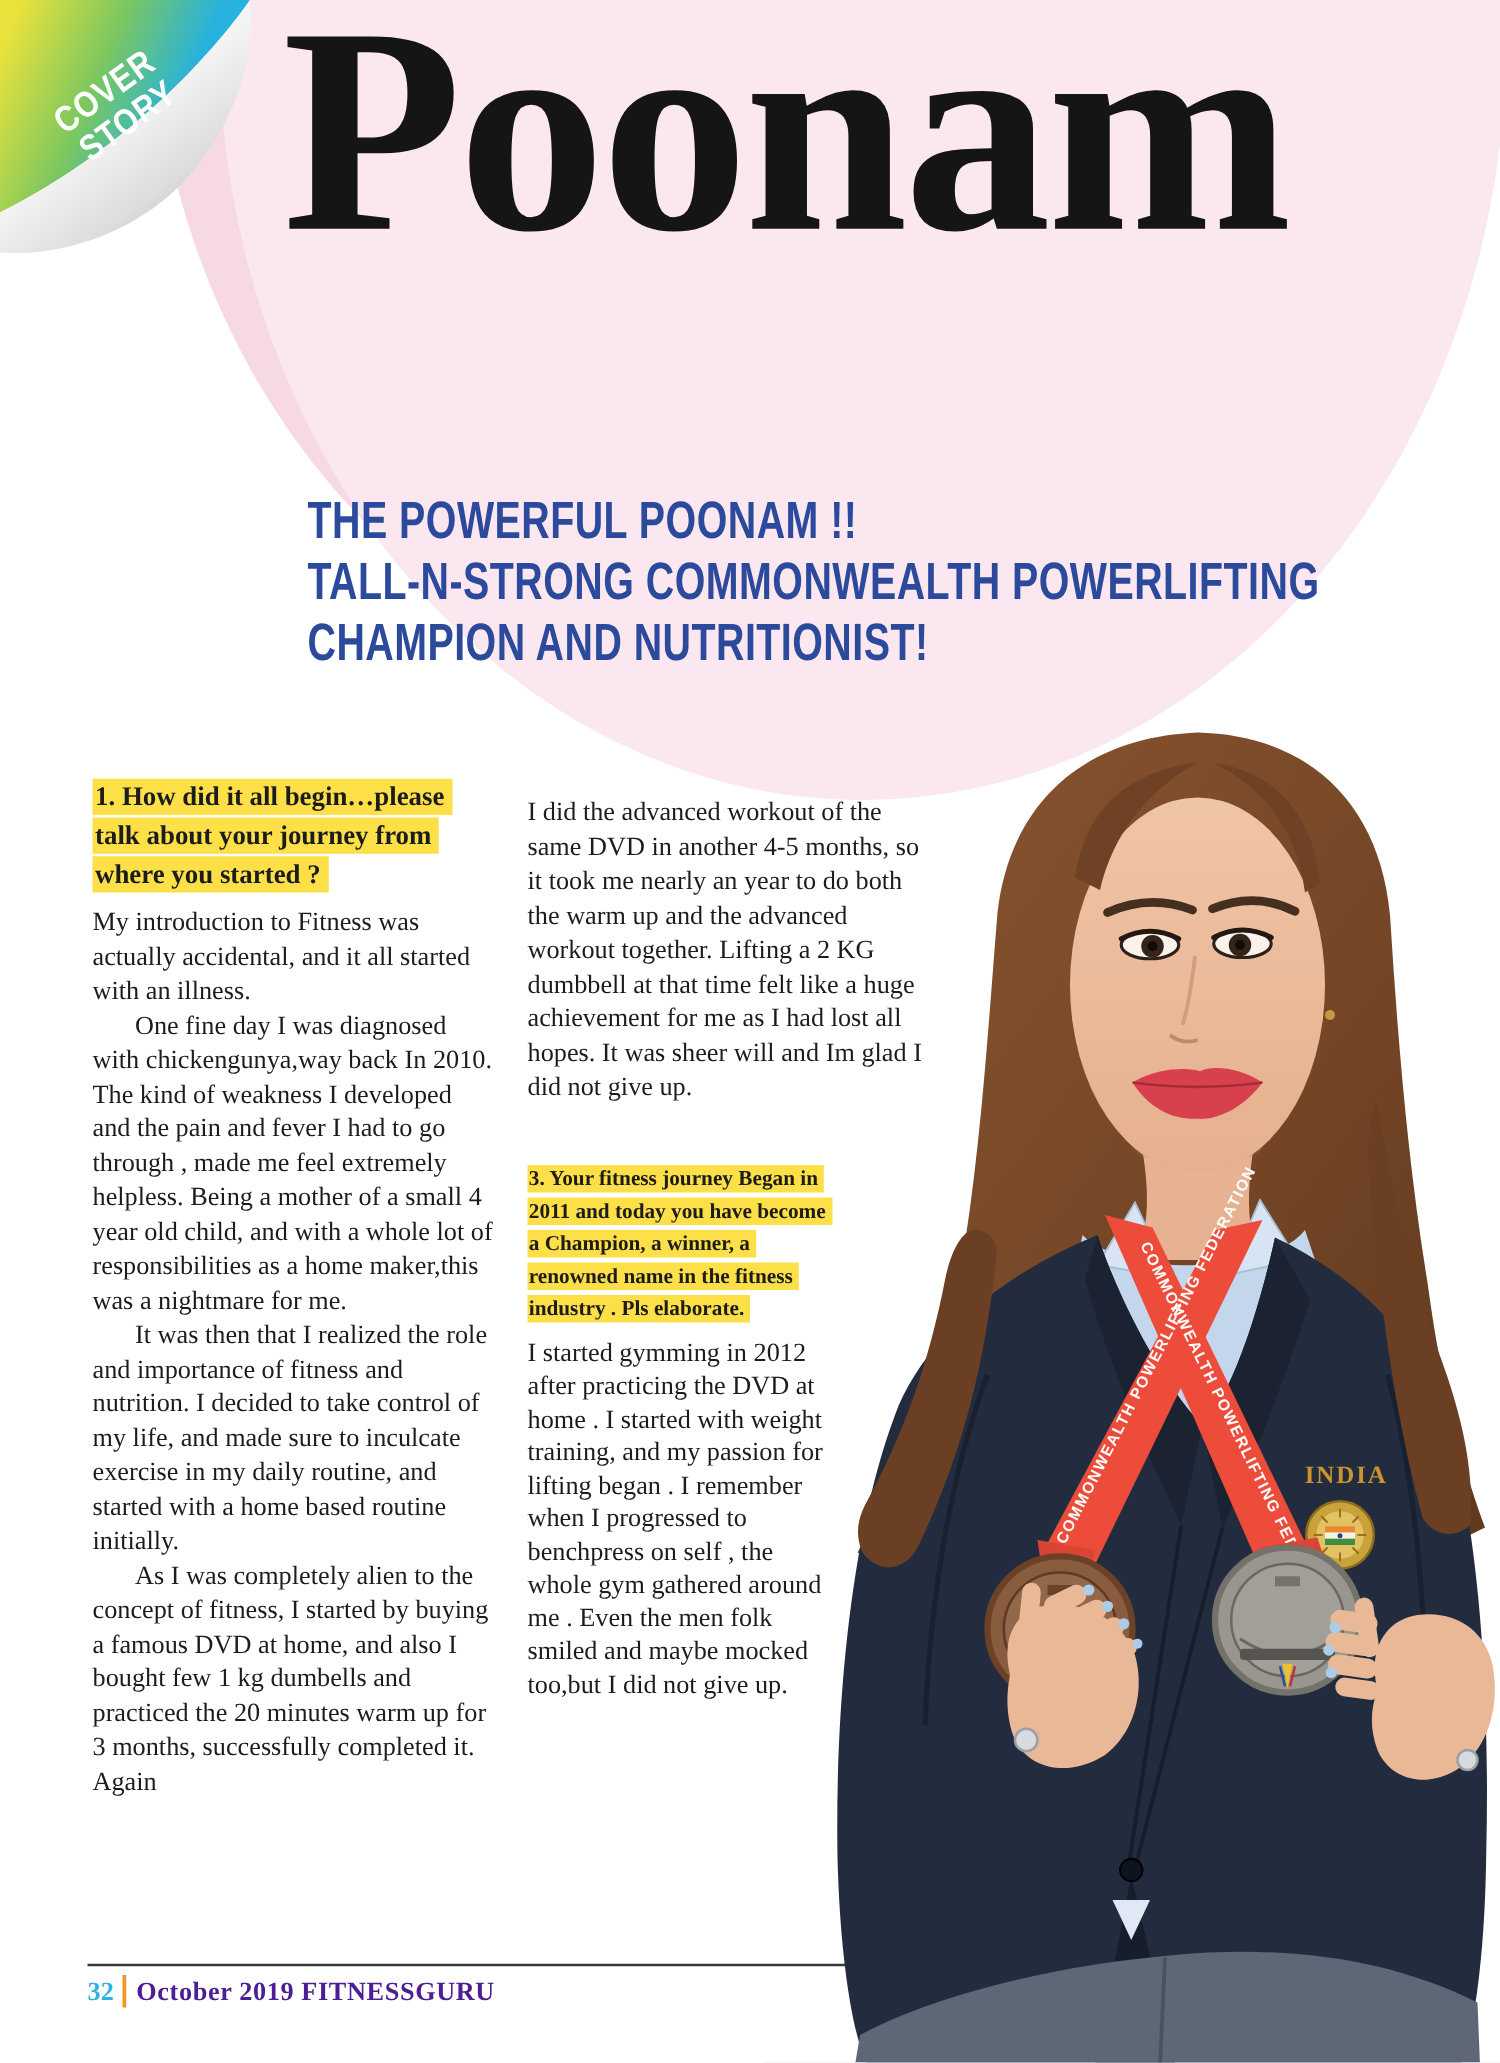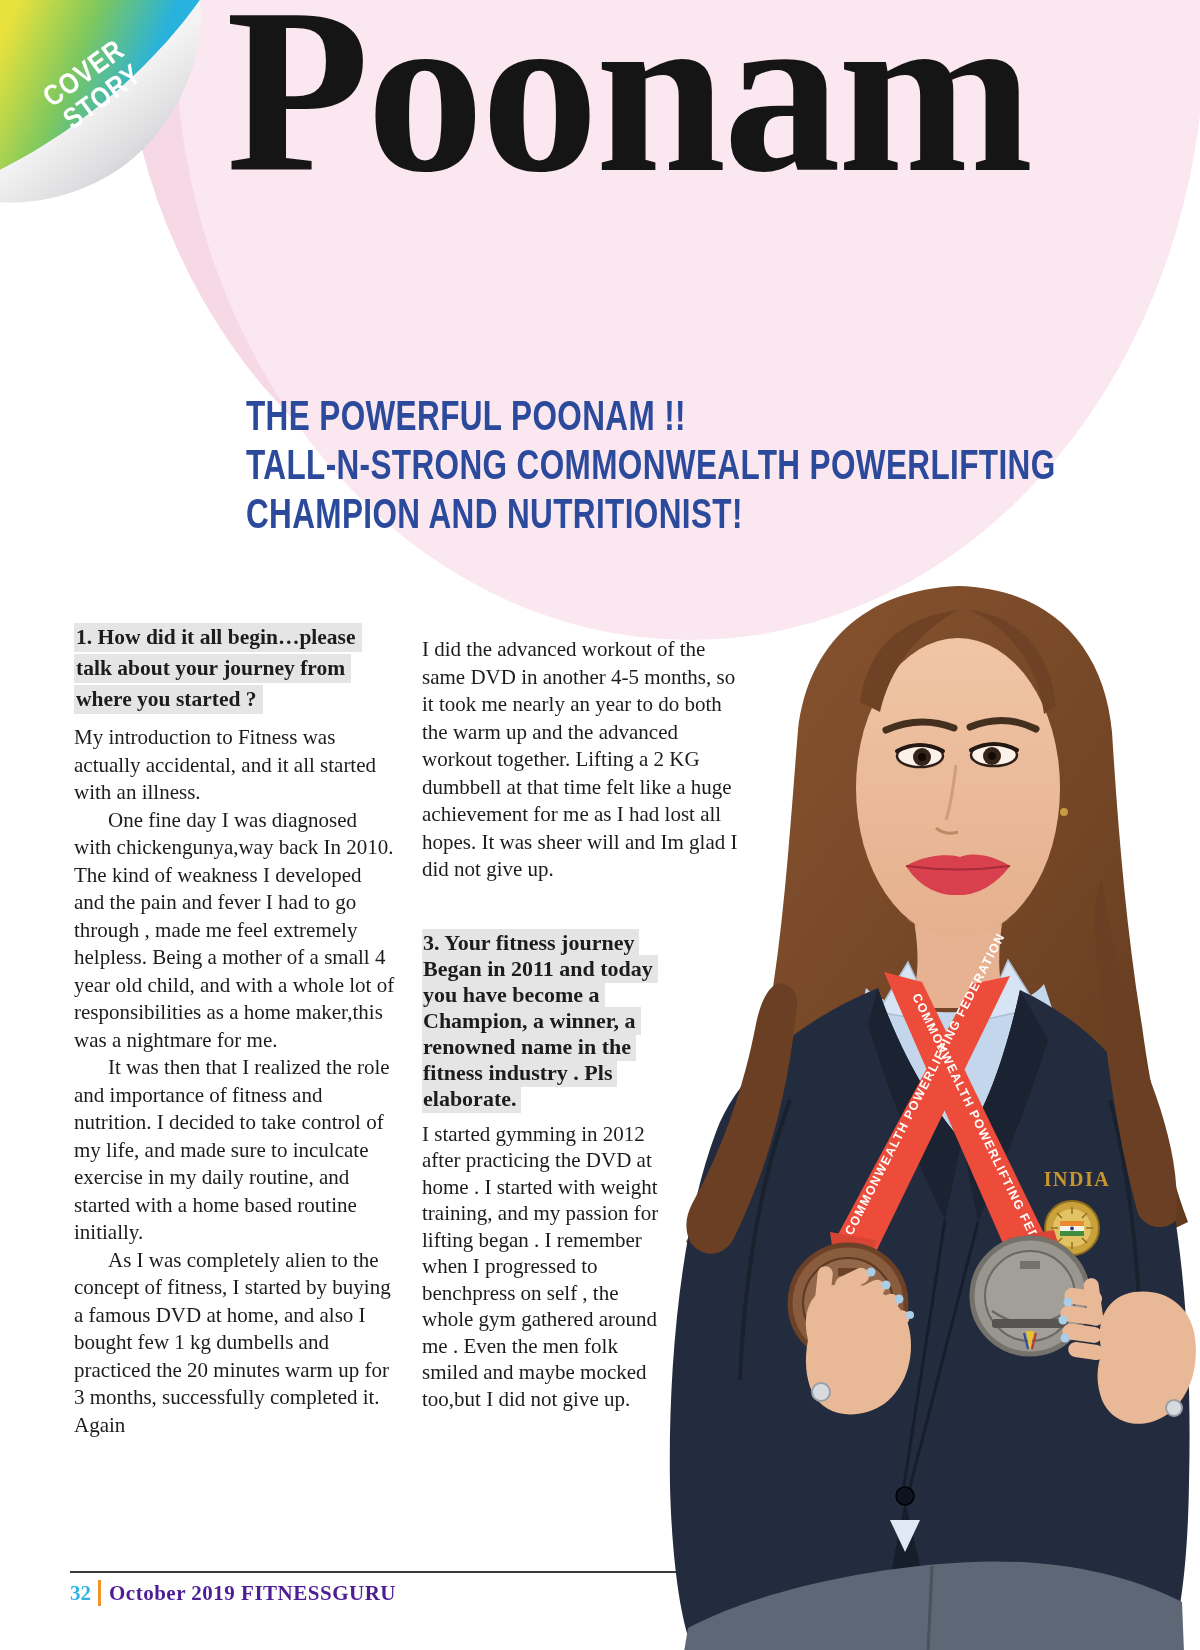--- a/index.html
+++ b/index.html
@@ -8,39 +8,39 @@
     font-family:"Liberation Serif",serif;color:#1c1c1c;
   }
   
   .pink-b{position:absolute;left:120px;top:-600px;width:1000px;height:1160px;border-radius:50%;
     background:#f7d9e6;z-index:0;}
   .pink-a{position:absolute;left:175px;top:-580px;width:1030px;height:1220px;border-radius:50%;
     background:#fbe7ef;z-index:0;}
   
   .corner-badge{position:absolute;left:0;top:0;width:208px;height:208px;z-index:5;}
   
-  .title{position:absolute;left:226px;top:10px;z-index:2;
+  .title{position:absolute;left:226px;top:23px;z-index:2;
     font-family:"Liberation Serif",serif;font-weight:700;font-size:235px;line-height:162px;
     letter-spacing:-3px;color:#151515;}
   
   .subtitle{position:absolute;left:246px;top:391px;z-index:2;
     font-family:"Liberation Sans",sans-serif;font-weight:700;font-size:42px;line-height:49px;
     color:#2c4a9c;transform:scaleX(.75);transform-origin:left top;white-space:nowrap;letter-spacing:.5px;}
   
   .col{position:absolute;top:622px;z-index:2;font-size:21px;line-height:27.5px;}
   .col-left{left:74px;width:322px;}
   .col-middle{left:422px;width:322px;}
   .q{font-weight:700;font-size:21.5px;line-height:31px;margin:26px 0 9px;}
-  .q .hl{background:#e5e5e5;padding:2px 6px 3px 2px;-webkit-box-decoration-break:clone;box-decoration-break:clone;}
+  .q .hl{background:#fde047;padding:2px 6px 3px 2px;-webkit-box-decoration-break:clone;box-decoration-break:clone;}
   .para{margin:0;}
   .para.indent{text-indent:34px;}
   .col > :first-child{margin-top:0;}
   .col-middle > .para:first-child{margin-top:14px;}
   .narrow{width:240px;}
-  .q.narrow{font-size:22px;line-height:26px;margin-top:46px;}
+  .q.narrow{font-size:17px;line-height:26px;margin-top:46px;}
   .q.narrow .hl{padding:1px 5px 2px 1px;}
   .para.narrow{line-height:26.5px;}
   
   .photo{position:absolute;left:640px;top:580px;width:560px;height:1070px;z-index:3;}
   
   .footer{position:absolute;left:70px;top:1571px;width:1060px;z-index:2;}
   .footer-rule{width:632px;height:2px;background:#3a3a3a;}
   .footer-row{display:flex;align-items:center;margin-top:6px;height:28px;}
   .pagenum{font-family:"Liberation Serif",serif;font-weight:700;font-size:21px;color:#2fb3e2;}
   .footer-bar{display:inline-block;width:3px;height:26px;background:#f09526;margin:0 8px 0 7px;}

